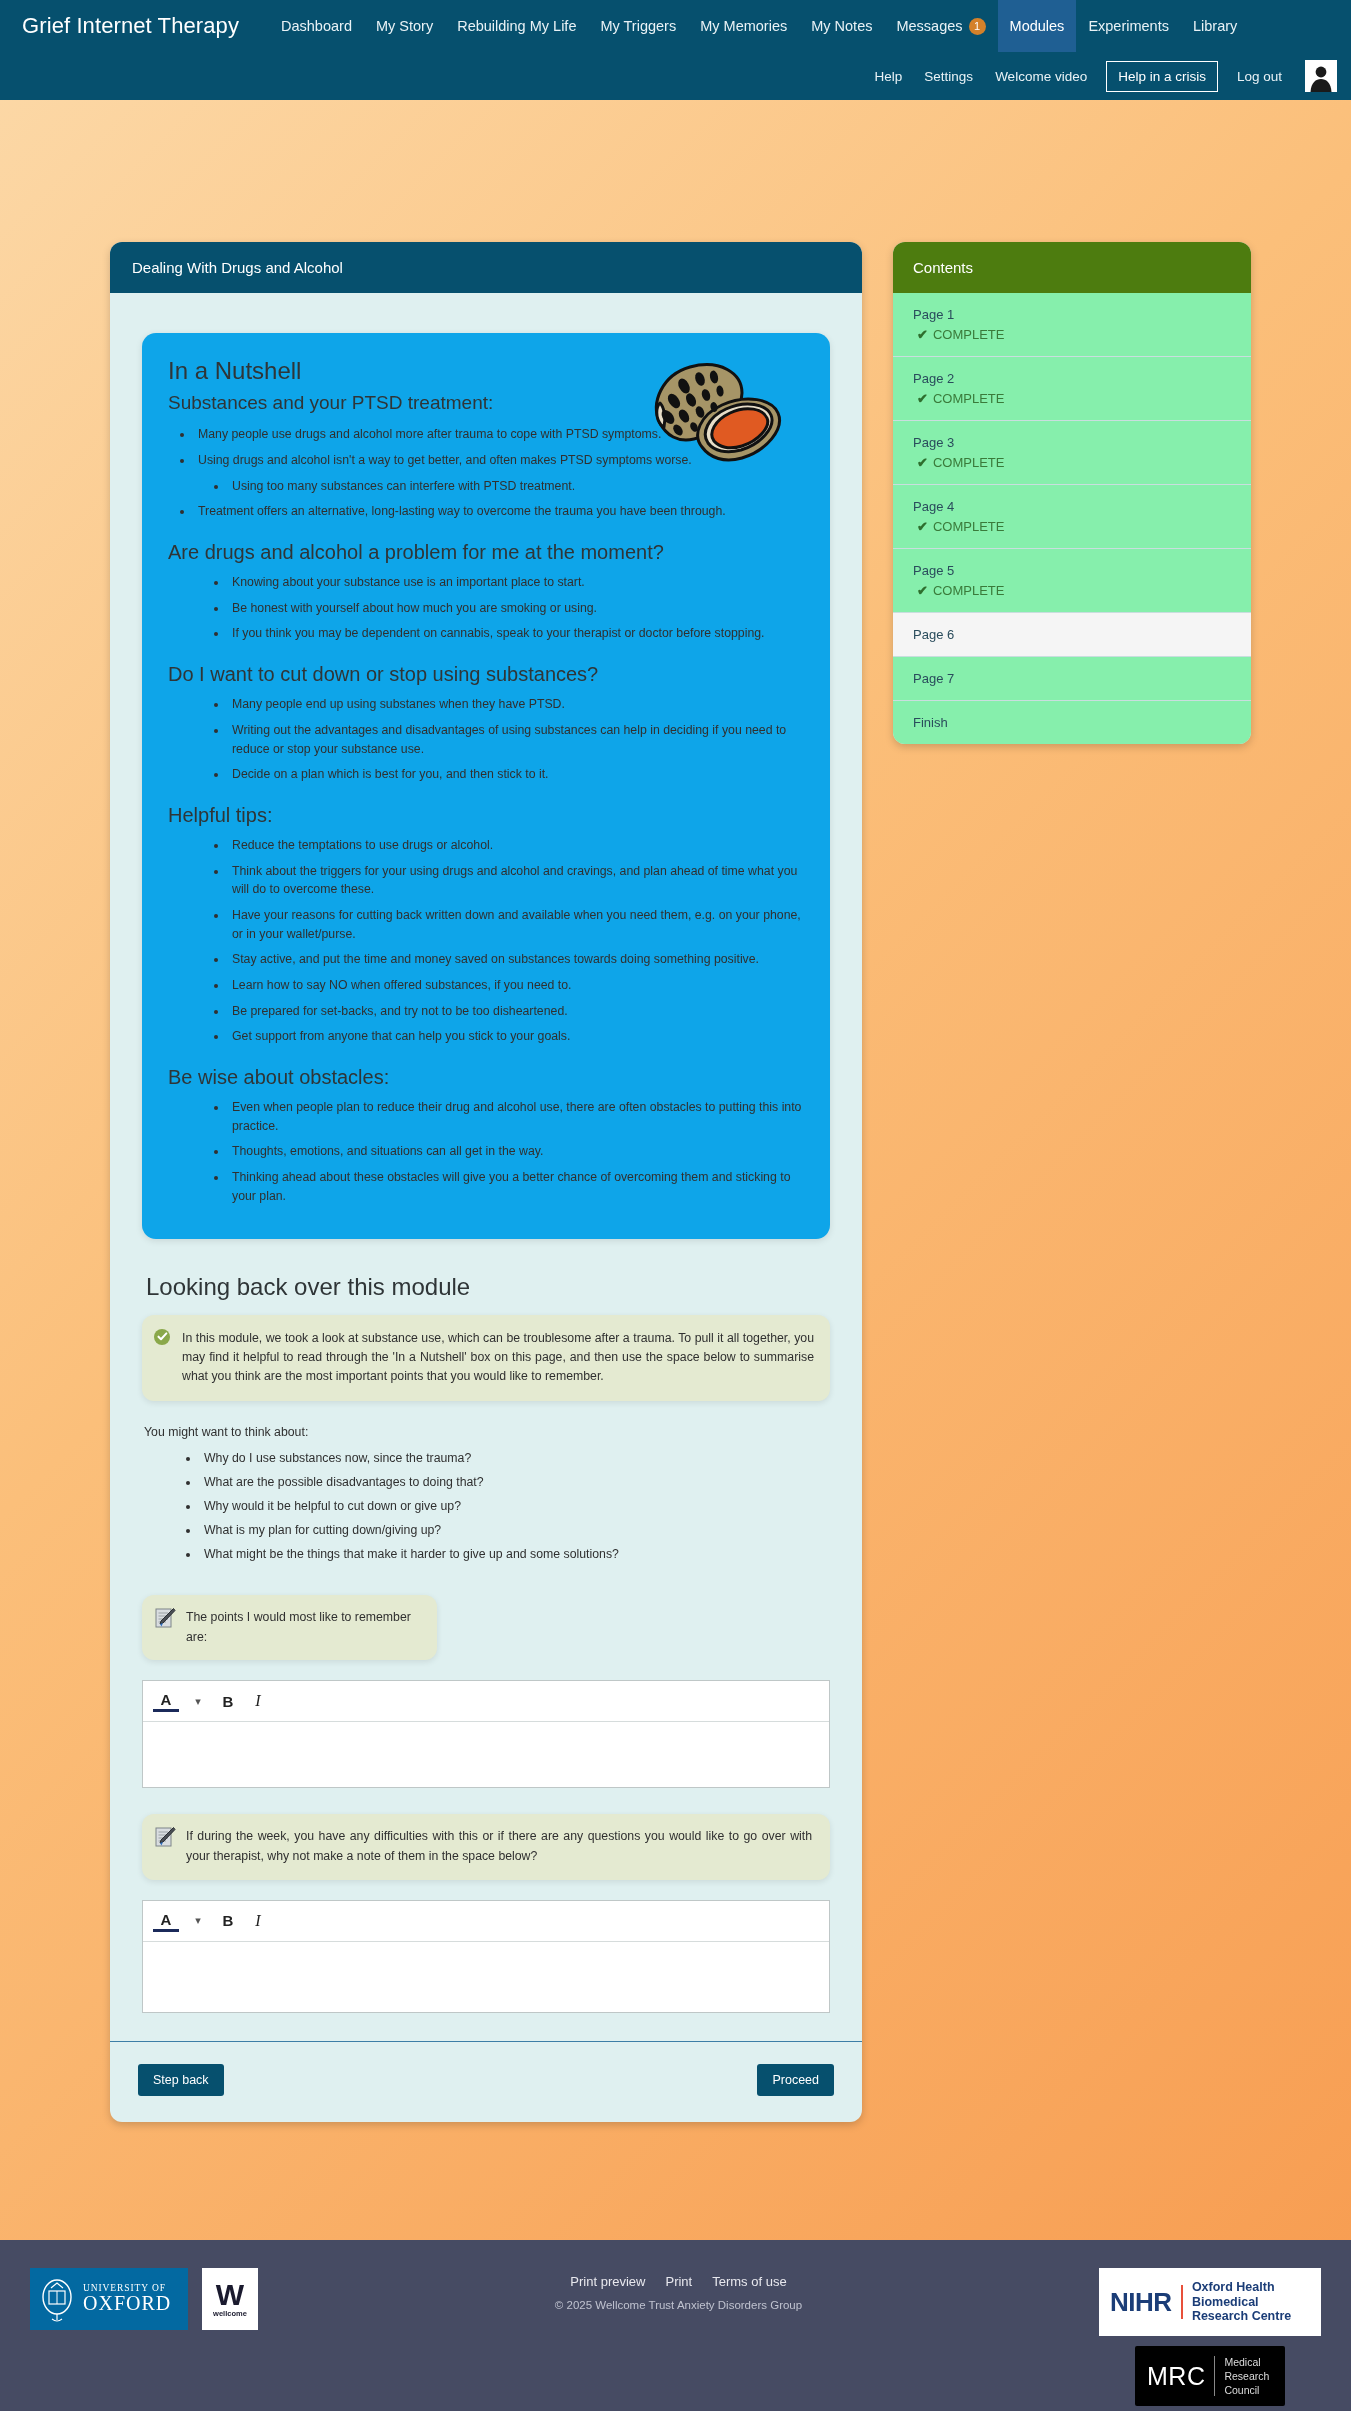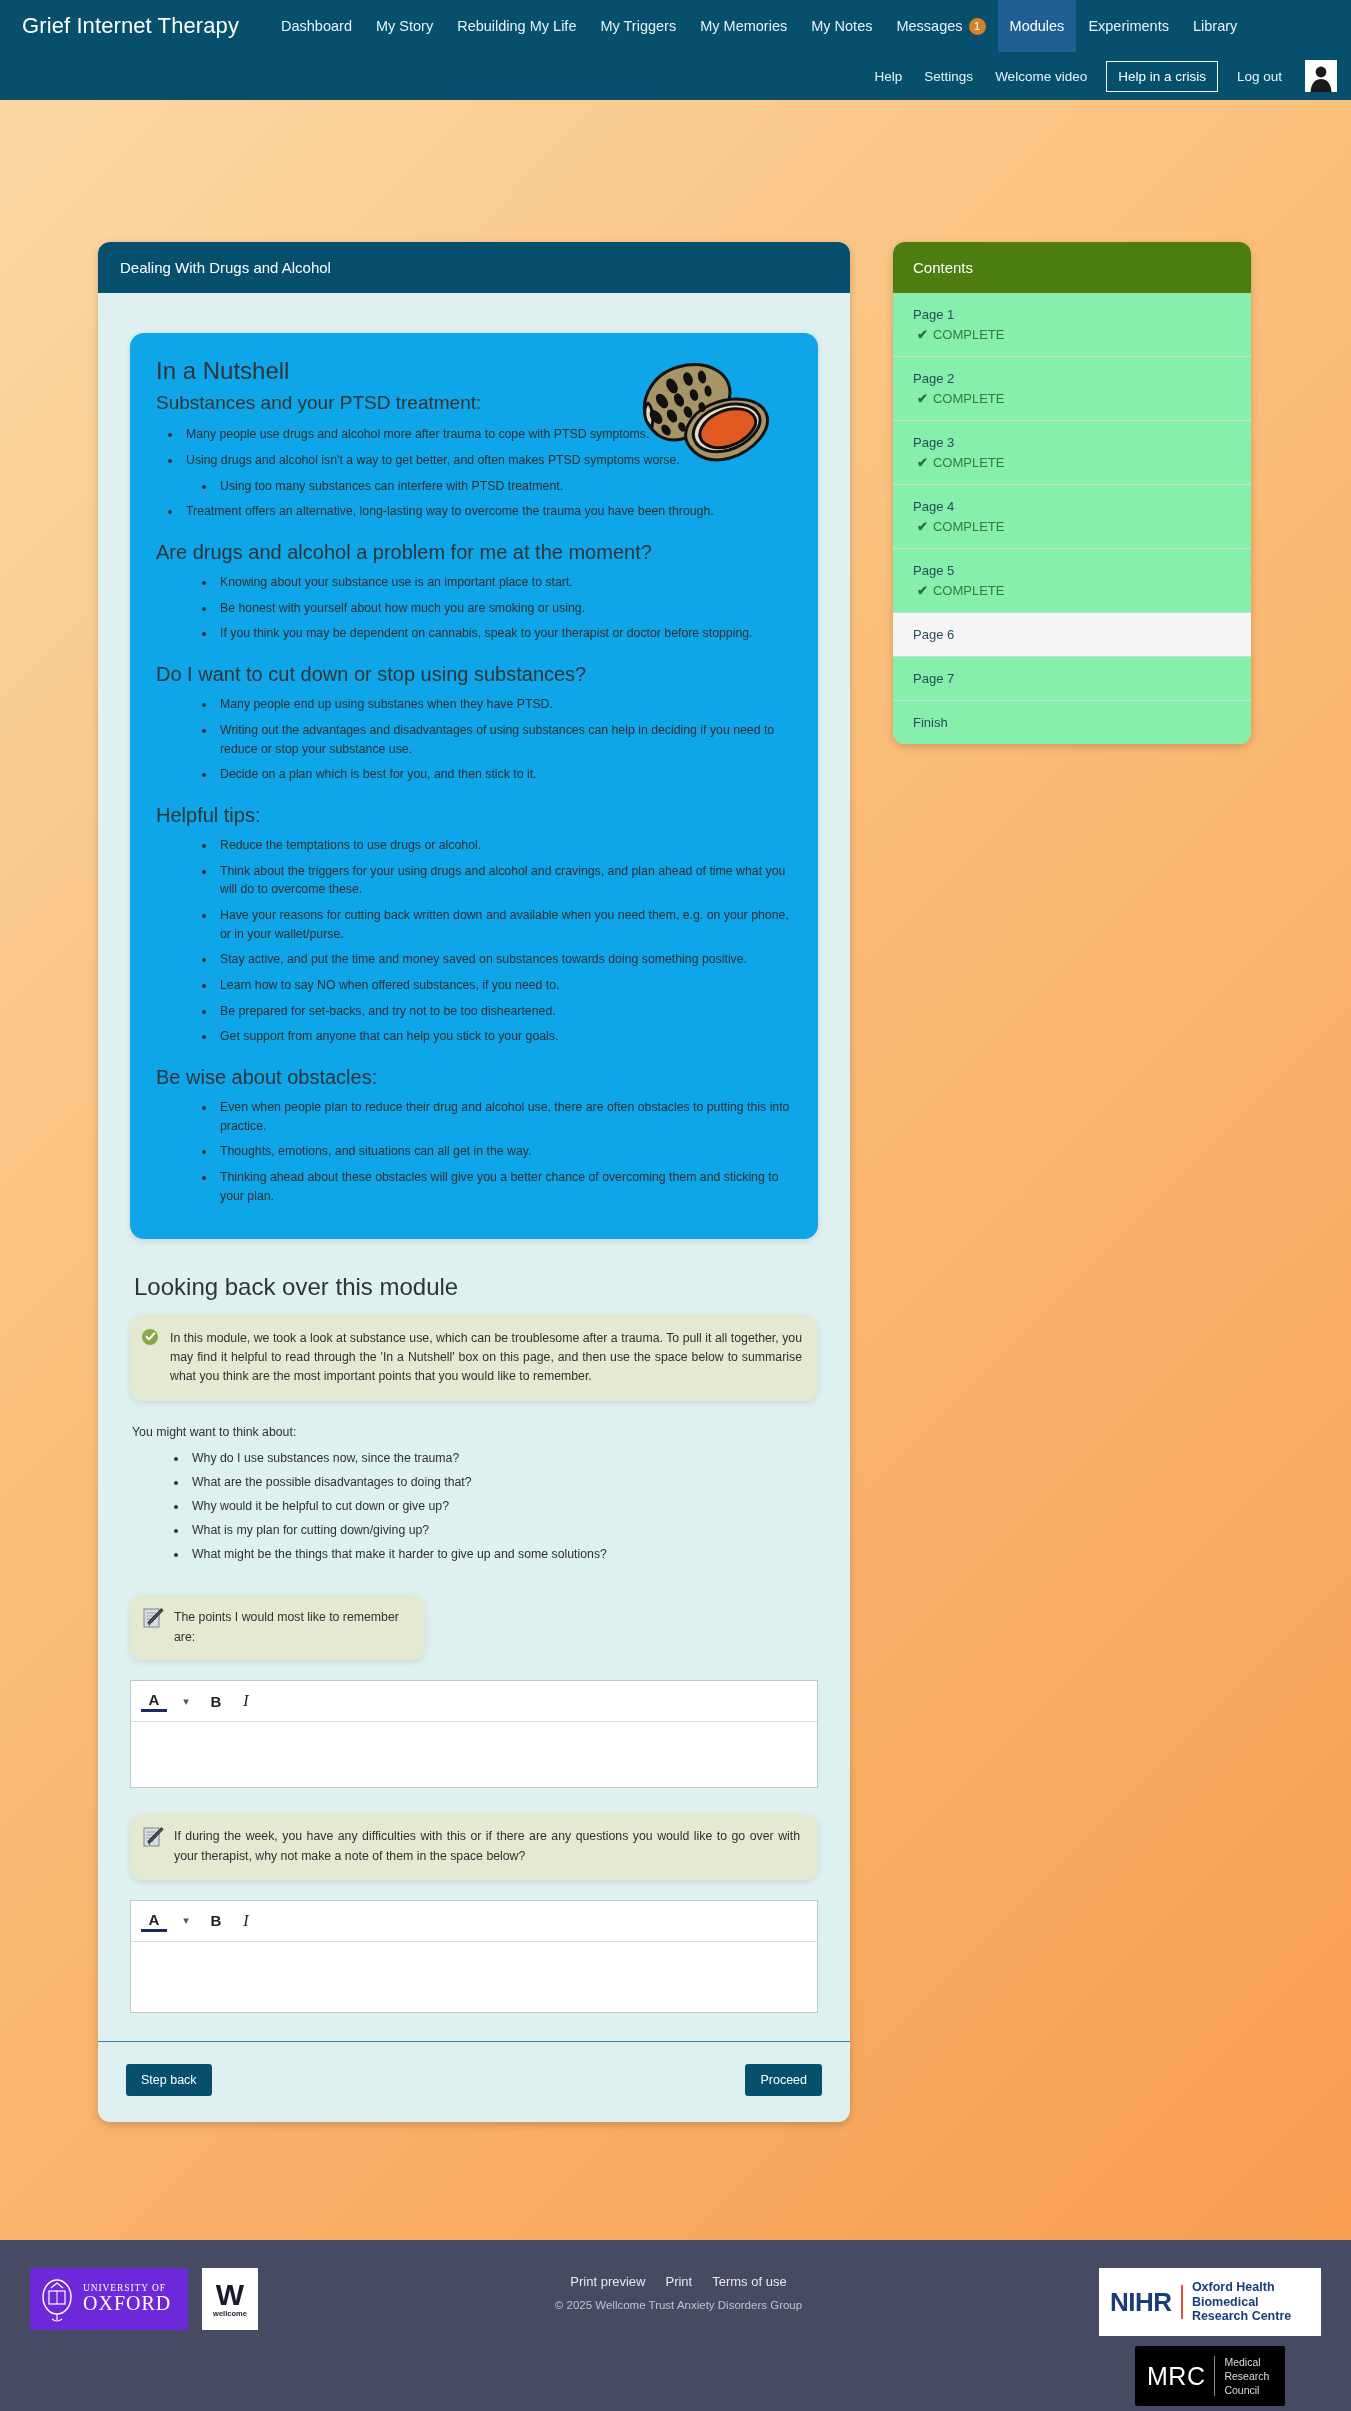--- a/index.html
+++ b/index.html
@@ -46,21 +46,21 @@
     display:flex; align-items:flex-end; justify-content:center; overflow:hidden;
   }
   .avatar svg { display:block; }
 
   
   .page {
     position:relative; width:1351px; min-height:2140px; padding:130px 0 0 0;
   }
 
   .main-card {
-    position:absolute; left:98px; top:142px; width:752px;
+    position:absolute; left:110px; top:142px; width:752px;
     background:#dff0f0; border-radius:12px;
     box-shadow:0 3px 9px rgba(0,0,0,.18);
     overflow:hidden;
   }
   .card-header {
     background:#06506e; color:#fff; font-size:15px;
     padding:17px 0 17px 22px;
   }
   .card-body { padding:40px 32px 0 32px; }
 
@@ -161,21 +161,21 @@
   .toc-status .tick { color:#2e6f2e; font-weight:700; margin-right:5px; }
 
   
   .footer {
     background:#464b63; width:100%; padding:28px 0 30px 0; position:relative;
     min-height:181px;
   }
   .footer-inner { display:flex; align-items:flex-start; padding:0 30px; }
   .logo-left { display:flex; gap:14px; align-items:flex-start; }
   .oxford-logo {
-    background:#6d28d9; width:158px; height:62px; display:flex; align-items:center;
+    background:#0369a1; width:158px; height:62px; display:flex; align-items:center;
     gap:7px; padding-left:8px;
   }
   .ox-crest { width:38px; height:48px; }
   .ox-txt { color:#fff; line-height:1.05; }
   .ox-txt .t1 { font-size:9.5px; letter-spacing:.9px; font-family:"Liberation Serif", serif; }
   .ox-txt .t2 { font-size:20px; letter-spacing:1px; font-family:"Liberation Serif", serif; }
   .wellcome-logo {
     background:#fff; width:56px; height:62px; display:flex; flex-direction:column;
     align-items:center; justify-content:center;
   }

